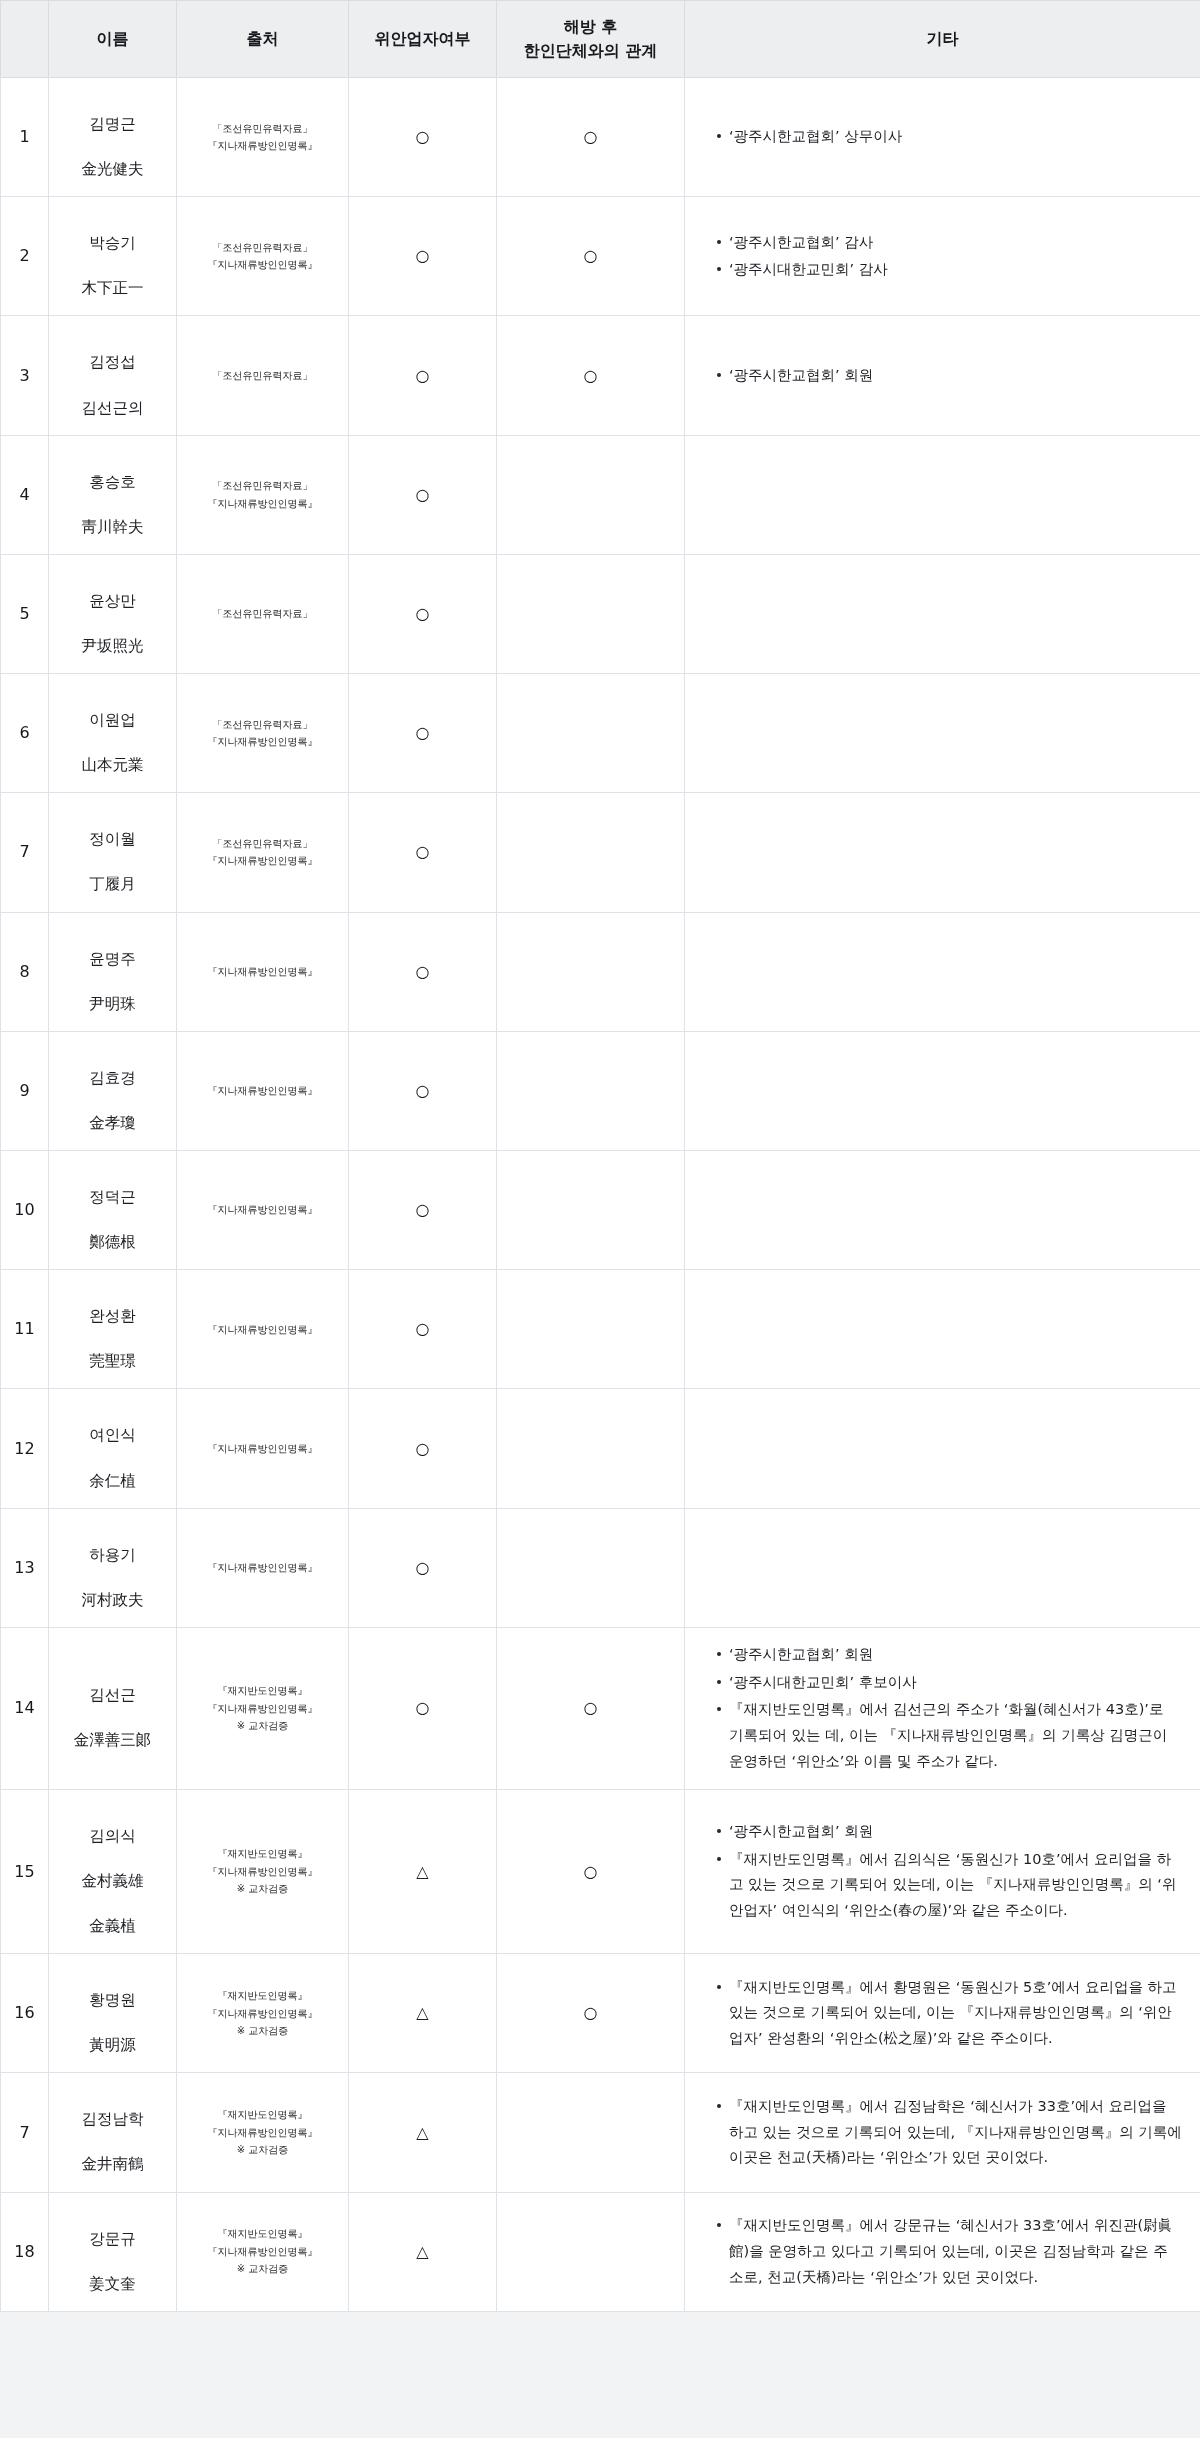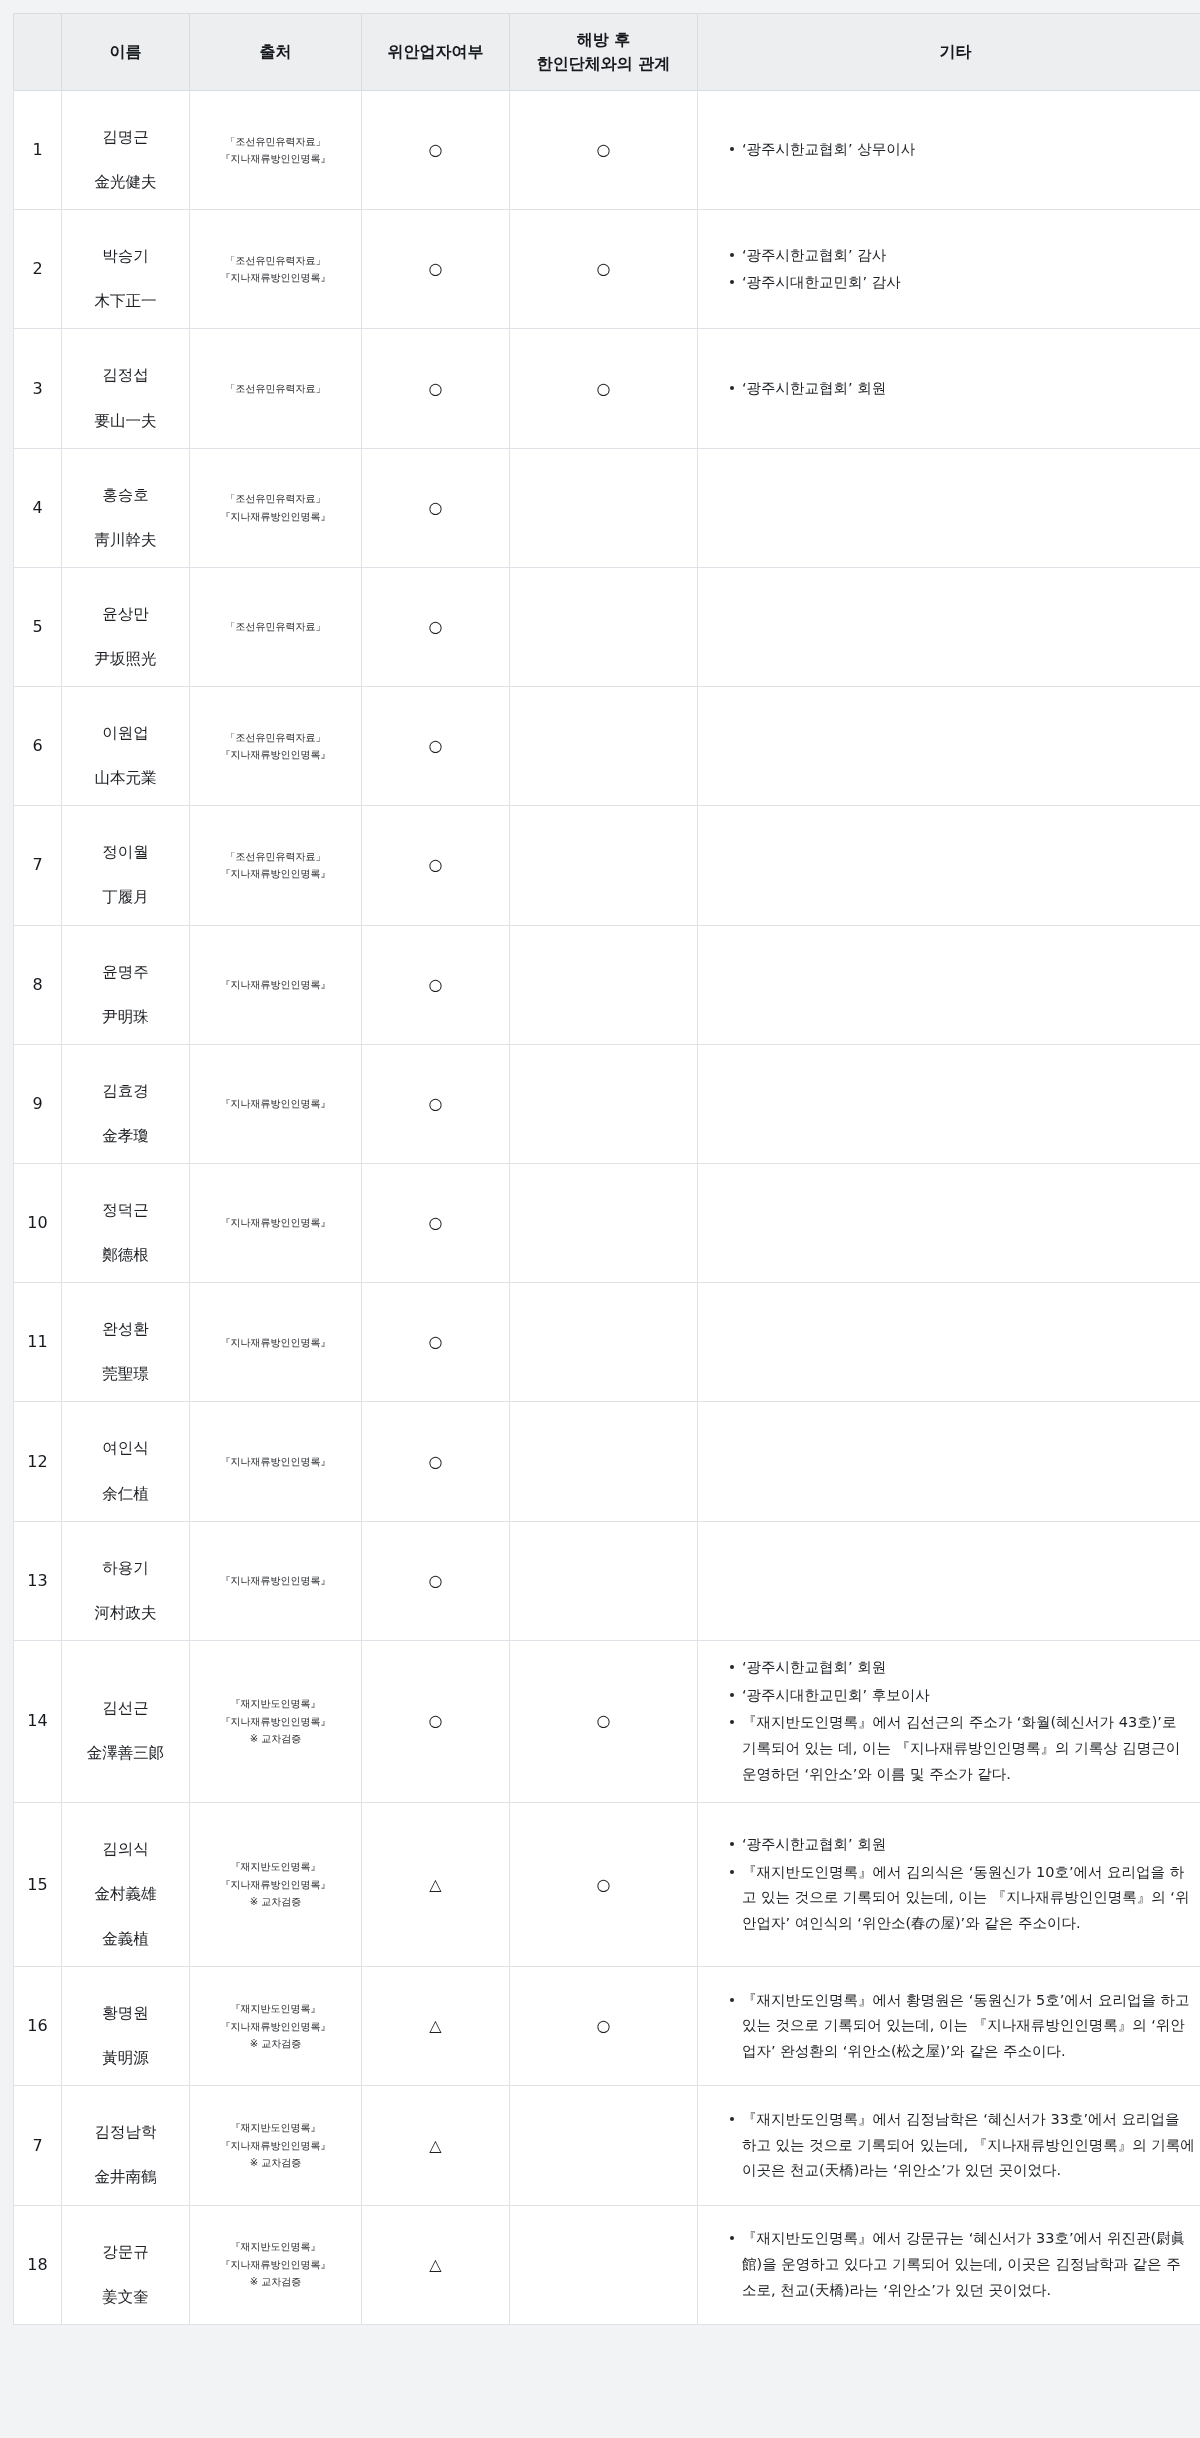--- a/index.html
+++ b/index.html
@@ -6,21 +6,21 @@
   html, body {
     margin: 0;
     padding: 0;
     background: #f2f3f5;
     font-family: "DejaVu Sans", "Liberation Sans", sans-serif;
   }
   .page {
     width: 1193px;
     min-height: 2438px;
     background: #f2f3f5;
-    padding: 13px;
+    padding: 0;
   }
   table.data {
     border-collapse: collapse;
     width: 1200px;
     background: #ffffff;
     table-layout: fixed;
   }
   table.data col.c-num   { width: 48px; }
   table.data col.c-name  { width: 128px; }
   table.data col.c-src   { width: 172px; }
@@ -157,21 +157,21 @@
             <ul>
               <li>‘광주시한교협회’ 감사</li>
               <li>‘광주시대한교민회’ 감사</li>
             </ul>
           </td>
         </tr>
         <tr>
           <td class="num">3</td>
           <td class="name">
             <span class="ko">김정섭</span>
-            <span class="hanja">要山一夫</span>
+            <span class="hanja">김선근의</span>
           </td>
           <td class="src">
             <span class="line">「조선유민유력자료」</span>
           </td>
           <td class="mark">○</td>
           <td class="mark">○</td>
           <td class="etc">
             <ul>
               <li>‘광주시한교협회’ 회원</li>
             </ul>

